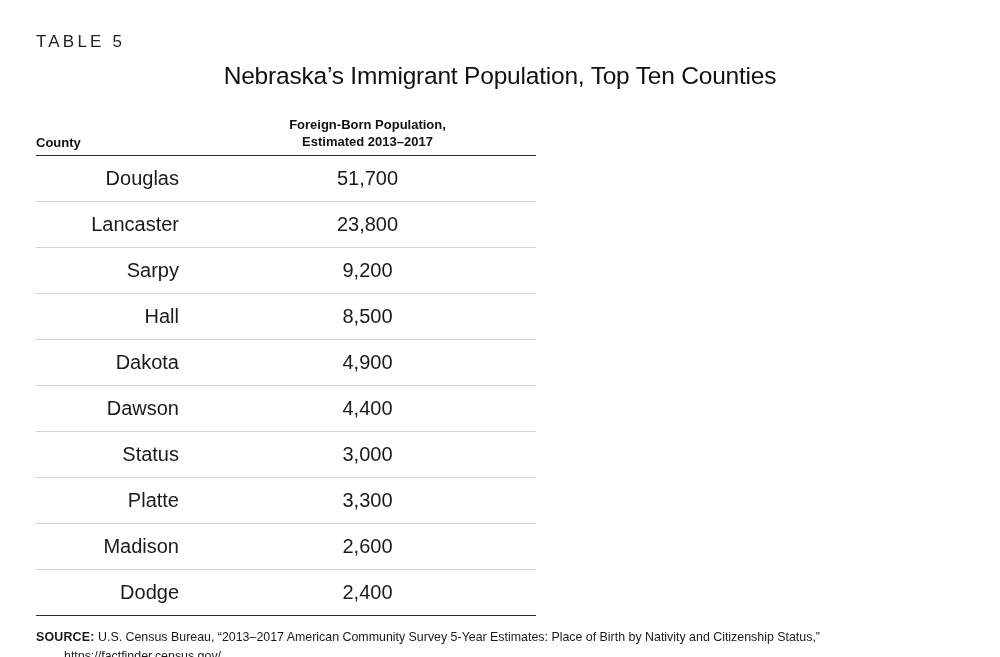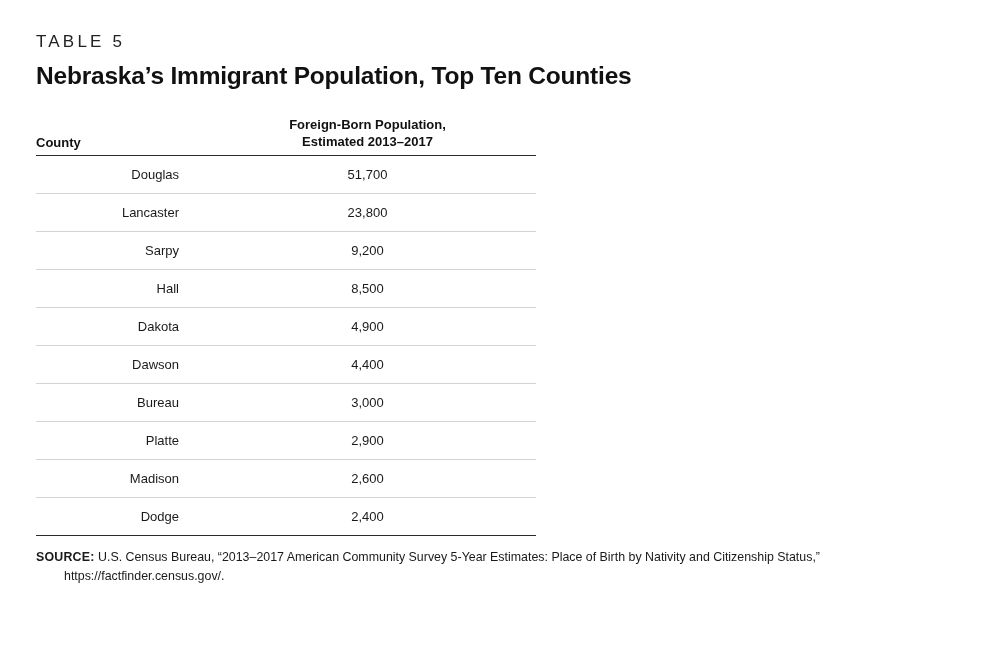--- a/index.html
+++ b/index.html
@@ -24,24 +24,25 @@
   }
   .table-number {
     font-size: 17px;
     font-weight: 400;
     letter-spacing: 3.2px;
     color: #222222;
     margin: 4px 0 10px 0;
   }
   .table-title {
     font-size: 24.5px;
-    font-weight: bold;
+    font-weight: normal;
     color: #111111;
     letter-spacing: -0.2px;
     margin: 0 0 26px 0;
+    text-align: center;
   }
   table.data-table {
     border-collapse: collapse;
     margin-left: 0px;
     width: 500px;
     table-layout: fixed;
   }
   table.data-table col.col-county { width: 155px; }
   table.data-table col.col-value  { width: 345px; }
 
@@ -58,21 +59,21 @@
     padding-right: 12px;
   }
   thead th.th-value {
     text-align: center;
     line-height: 1.32;
     padding-left: 8px;
   }
   thead th.th-value .line2 { display: block; }
 
   tbody td {
-    font-size: 13px;
+    font-size: 20px;
     font-weight: 400;
     color: #1a1a1a;
     padding: 11px 0 11px 0;
     border-bottom: 1px solid #d3d3d3;
   }
   tbody tr:last-child td {
     border-bottom: 1.6px solid #2b2b2b;
   }
   tbody td.td-county {
     text-align: right;
@@ -136,26 +137,26 @@
       </tr>
       <tr>
         <td class="td-county">Dakota</td>
         <td class="td-value">4,900</td>
       </tr>
       <tr>
         <td class="td-county">Dawson</td>
         <td class="td-value">4,400</td>
       </tr>
       <tr>
-        <td class="td-county">Bureau</td>
+        <td class="td-county">Status</td>
         <td class="td-value">3,000</td>
       </tr>
       <tr>
         <td class="td-county">Platte</td>
-        <td class="td-value">2,900</td>
+        <td class="td-value">3,300</td>
       </tr>
       <tr>
         <td class="td-county">Madison</td>
         <td class="td-value">2,600</td>
       </tr>
       <tr>
         <td class="td-county">Dodge</td>
         <td class="td-value">2,400</td>
       </tr>
     </tbody>

